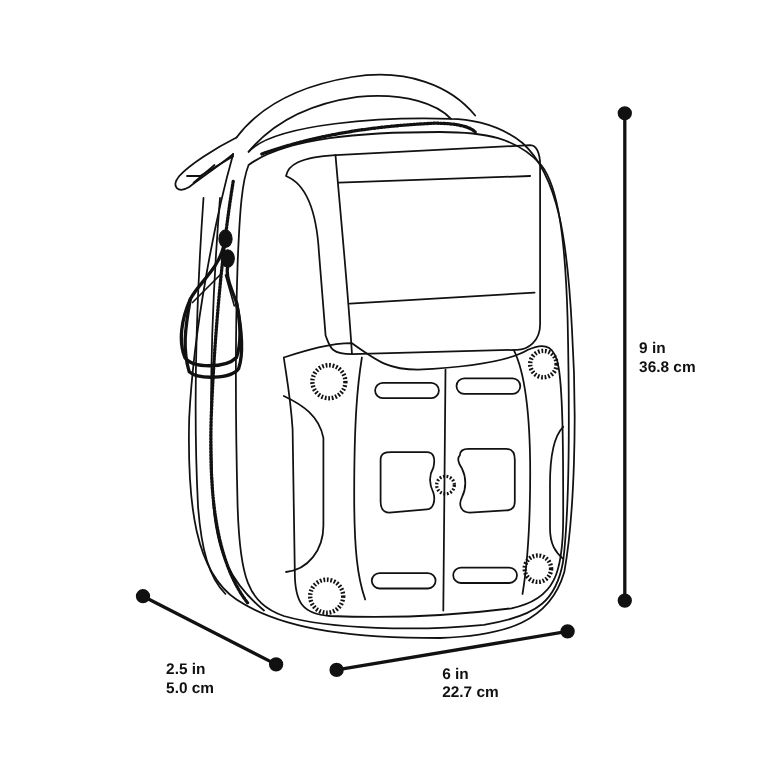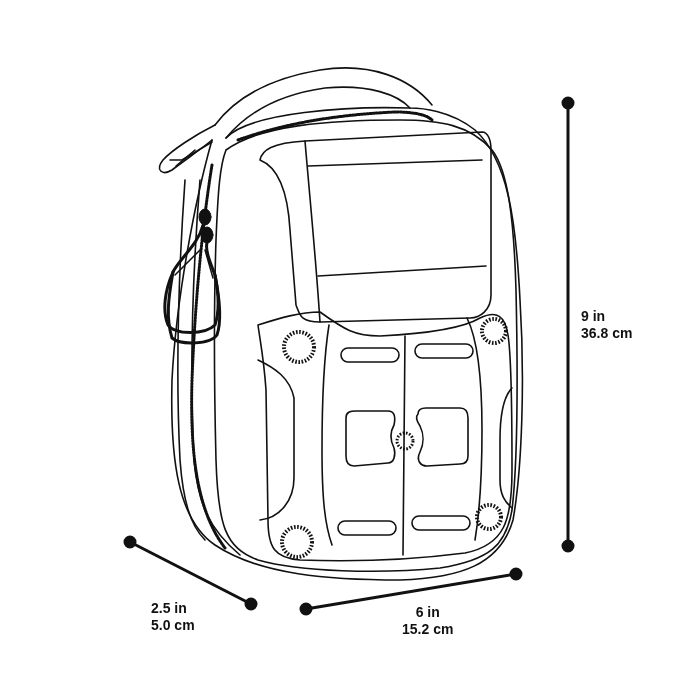--- a/index.html
+++ b/index.html
@@ -95,18 +95,18 @@
   <div class="label" style="left:581px; top:308px;">
     <span>9 in</span>
     <span>36.8 cm</span>
   </div>
 
   <div class="label" style="left:151px; top:600px;">
     <span>2.5 in</span>
     <span>5.0 cm</span>
   </div>
 
-  <div class="label" style="left:402px; top:604px;text-align:center;">
+  <div class="label" style="left:402px; top:604px;">
     <span>6 in</span>
-    <span>15.2 cm</span>
+    <span>22.7 cm</span>
   </div>
 
 </div>
 
 </body></html>

